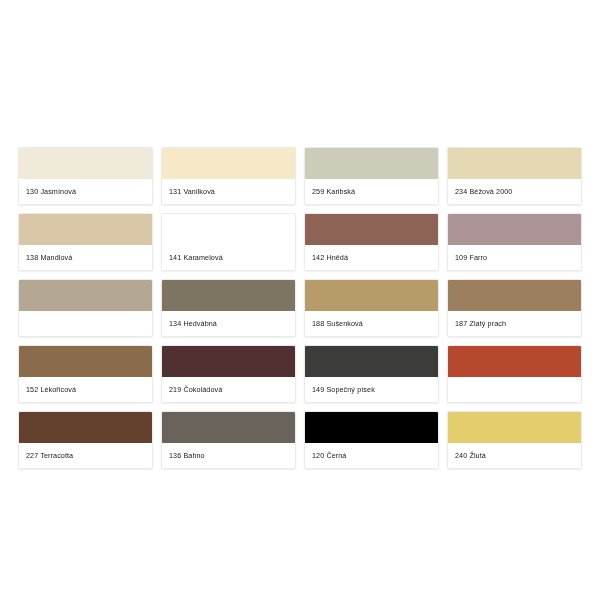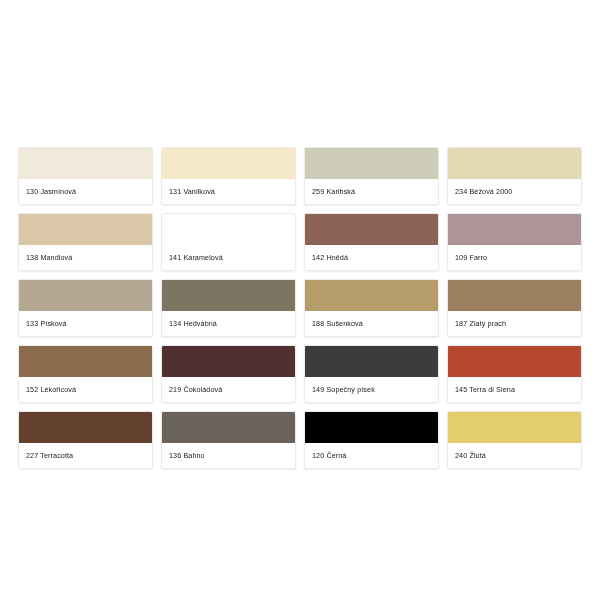--- a/index.html
+++ b/index.html
@@ -94,21 +94,20 @@
       <div class="swatch-card">
         <div class="swatch-color" style="background: rgb(140, 99, 85);"></div>
         <div class="swatch-label">142 Hnědá</div>
       </div>
       <div class="swatch-card">
         <div class="swatch-color" style="background: rgb(173, 148, 151);"></div>
         <div class="swatch-label">109 Farro</div>
       </div>
       <div class="swatch-card">
         <div class="swatch-color" style="background: rgb(181, 168, 146);"></div>
-        <div class="swatch-label">133 Písková</div>
       </div>
       <div class="swatch-card">
         <div class="swatch-color" style="background: rgb(125, 117, 97);"></div>
         <div class="swatch-label">134 Hedvábná</div>
       </div>
       <div class="swatch-card">
         <div class="swatch-color" style="background: rgb(182, 156, 104);"></div>
         <div class="swatch-label">188 Sušenková</div>
       </div>
       <div class="swatch-card">
@@ -122,21 +121,20 @@
       <div class="swatch-card">
         <div class="swatch-color" style="background: rgb(80, 48, 48);"></div>
         <div class="swatch-label">219 Čokoládová</div>
       </div>
       <div class="swatch-card">
         <div class="swatch-color" style="background: rgb(60, 60, 58);"></div>
         <div class="swatch-label">149 Sopečný písek</div>
       </div>
       <div class="swatch-card">
         <div class="swatch-color" style="background: rgb(181, 72, 47);"></div>
-        <div class="swatch-label">145 Terra di Siena</div>
       </div>
       <div class="swatch-card">
         <div class="swatch-color" style="background: rgb(100, 64, 47);"></div>
         <div class="swatch-label">227 Terracotta</div>
       </div>
       <div class="swatch-card">
         <div class="swatch-color" style="background: rgb(106, 99, 91);"></div>
         <div class="swatch-label">136 Bahno</div>
       </div>
       <div class="swatch-card">

